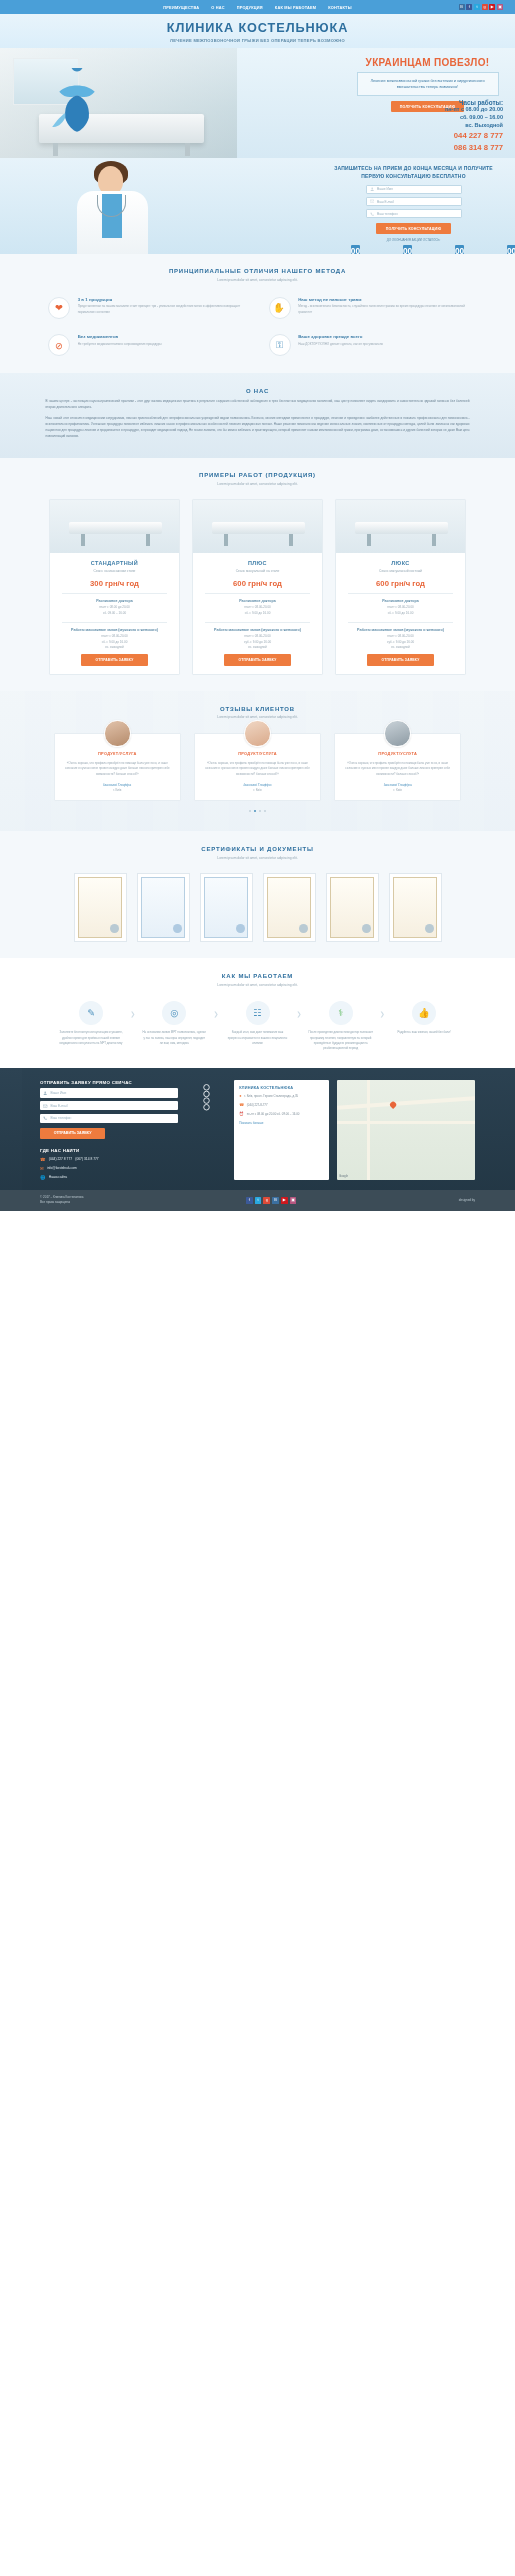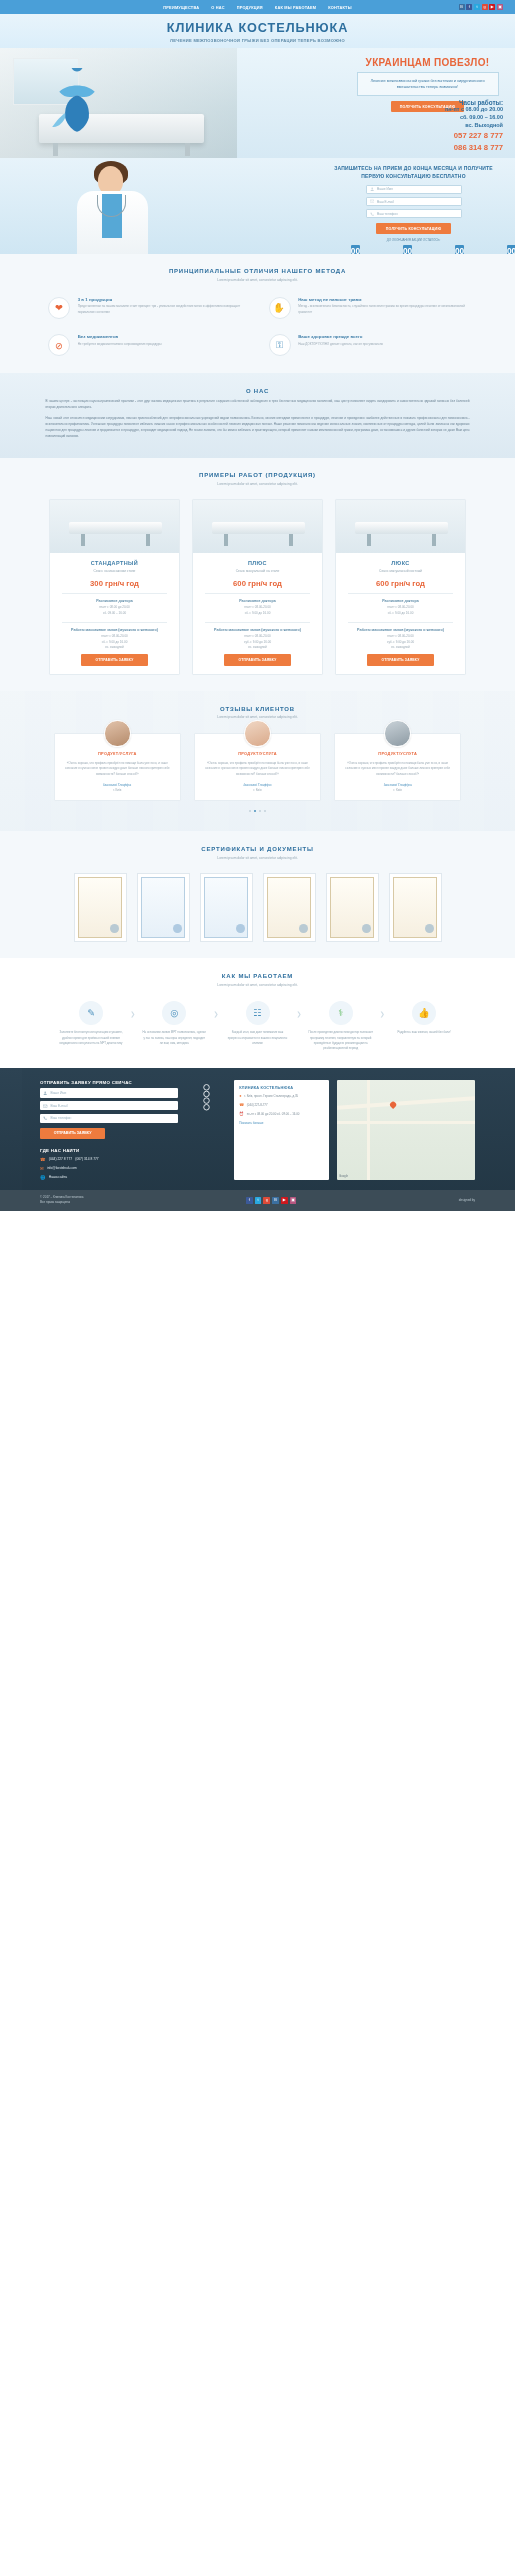--- a/index.html
+++ b/index.html
@@ -396,21 +396,21 @@
     <div class="ribbon">
       <div class="r-title">УКРАИНЦАМ ПОВЕЗЛО!</div>
       <div class="r-box">Лечение межпозвоночной грыжи без вытяжки и хирургического вмешательства теперь возможно!</div>
       <div class="r-btn">ПОЛУЧИТЬ КОНСУЛЬТАЦИЮ</div>
     </div>
     <div class="hours">
       <div class="h-t">Часы работы:</div>
       <div class="h-l">пн-пт с 08.00 до 20.00</div>
       <div class="h-l">сб. 09.00 – 16.00</div>
       <div class="h-l">вс. Выходной</div>
-      <div class="h-p">057 227 8 777</div>
+      <div class="h-p">044 227 8 777</div>
       <div class="h-p">086 314 8 777</div>
     </div>
   </div>
 
   <div class="consult">
     <div class="doc">
       <div class="hair"></div>
       <div class="head"></div>
       <div class="coat"></div>
       <div class="scrub"></div>

